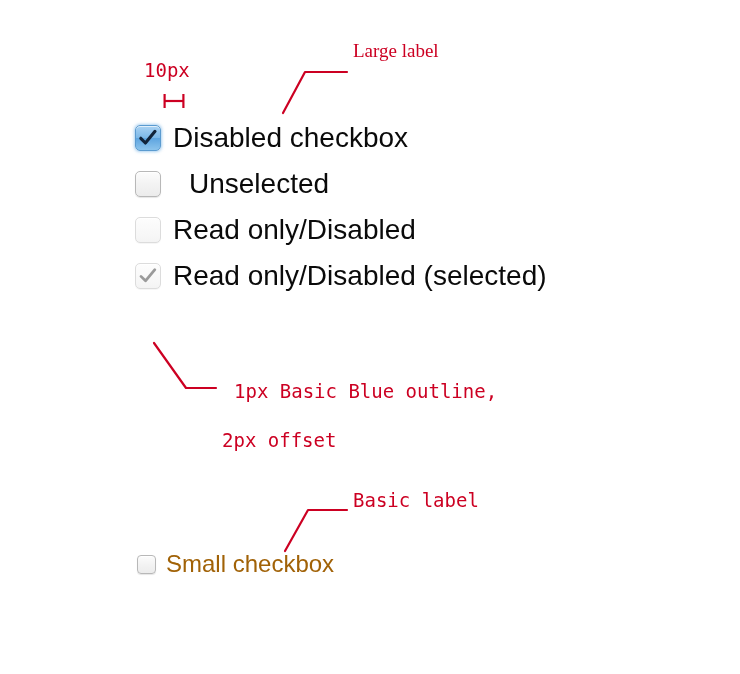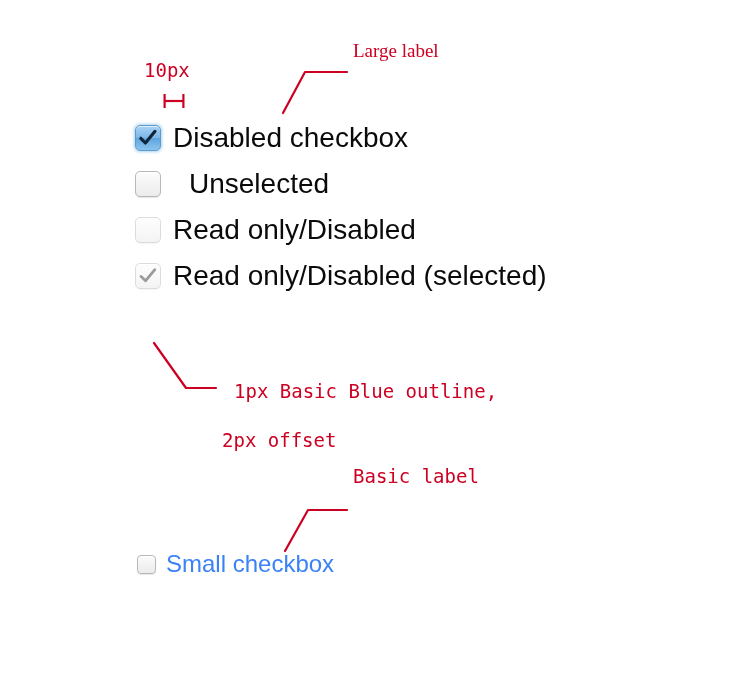--- a/index.html
+++ b/index.html
@@ -59,21 +59,21 @@
   .label-large {
     font-size: 28px;
     line-height: 32px;
     color: #0a0a0a;
     margin-left: 12px;
     white-space: nowrap;
   }
   .label-small {
     font-size: 24px;
     line-height: 28px;
-    color: #3b82f6;
+    color: #a16207;
     margin-left: 10px;
     white-space: nowrap;
   }
 
   
   .cbox {
     position: relative;
     box-sizing: border-box;
     flex: 0 0 auto;
     border-radius: 5px;
@@ -156,21 +156,21 @@
   </svg>
 
   <div class="anno small-measure" style="left:144px; top:58px;">10px</div>
 
   <div class="anno" style="left:353px; top:38px;font-family:Liberation Serif, serif;">Large label</div>
 
   <div class="anno" style="left:222px; top:379px;margin-left:12px;">1px Basic Blue outline,</div>
 
   <div class="anno" style="left:222px; top:404px;margin-top:24px;">2px offset</div>
 
-  <div class="anno" style="left:353px; top:464px;">Basic label</div>
+  <div class="anno" style="left:353px; top:488px;">Basic label</div>
 
   <div class="row row-large" style="left:135px; top:121px;">
     <span class="cbox cbox-lg state-checked">
       <svg class="check check-dark" viewBox="0 0 26 26">
         <path d="M5.2 13.3 L10.2 18.4 L20.6 5.8"></path>
       </svg>
     </span>
     <span class="label-large">Disabled checkbox</span>
   </div>
 

